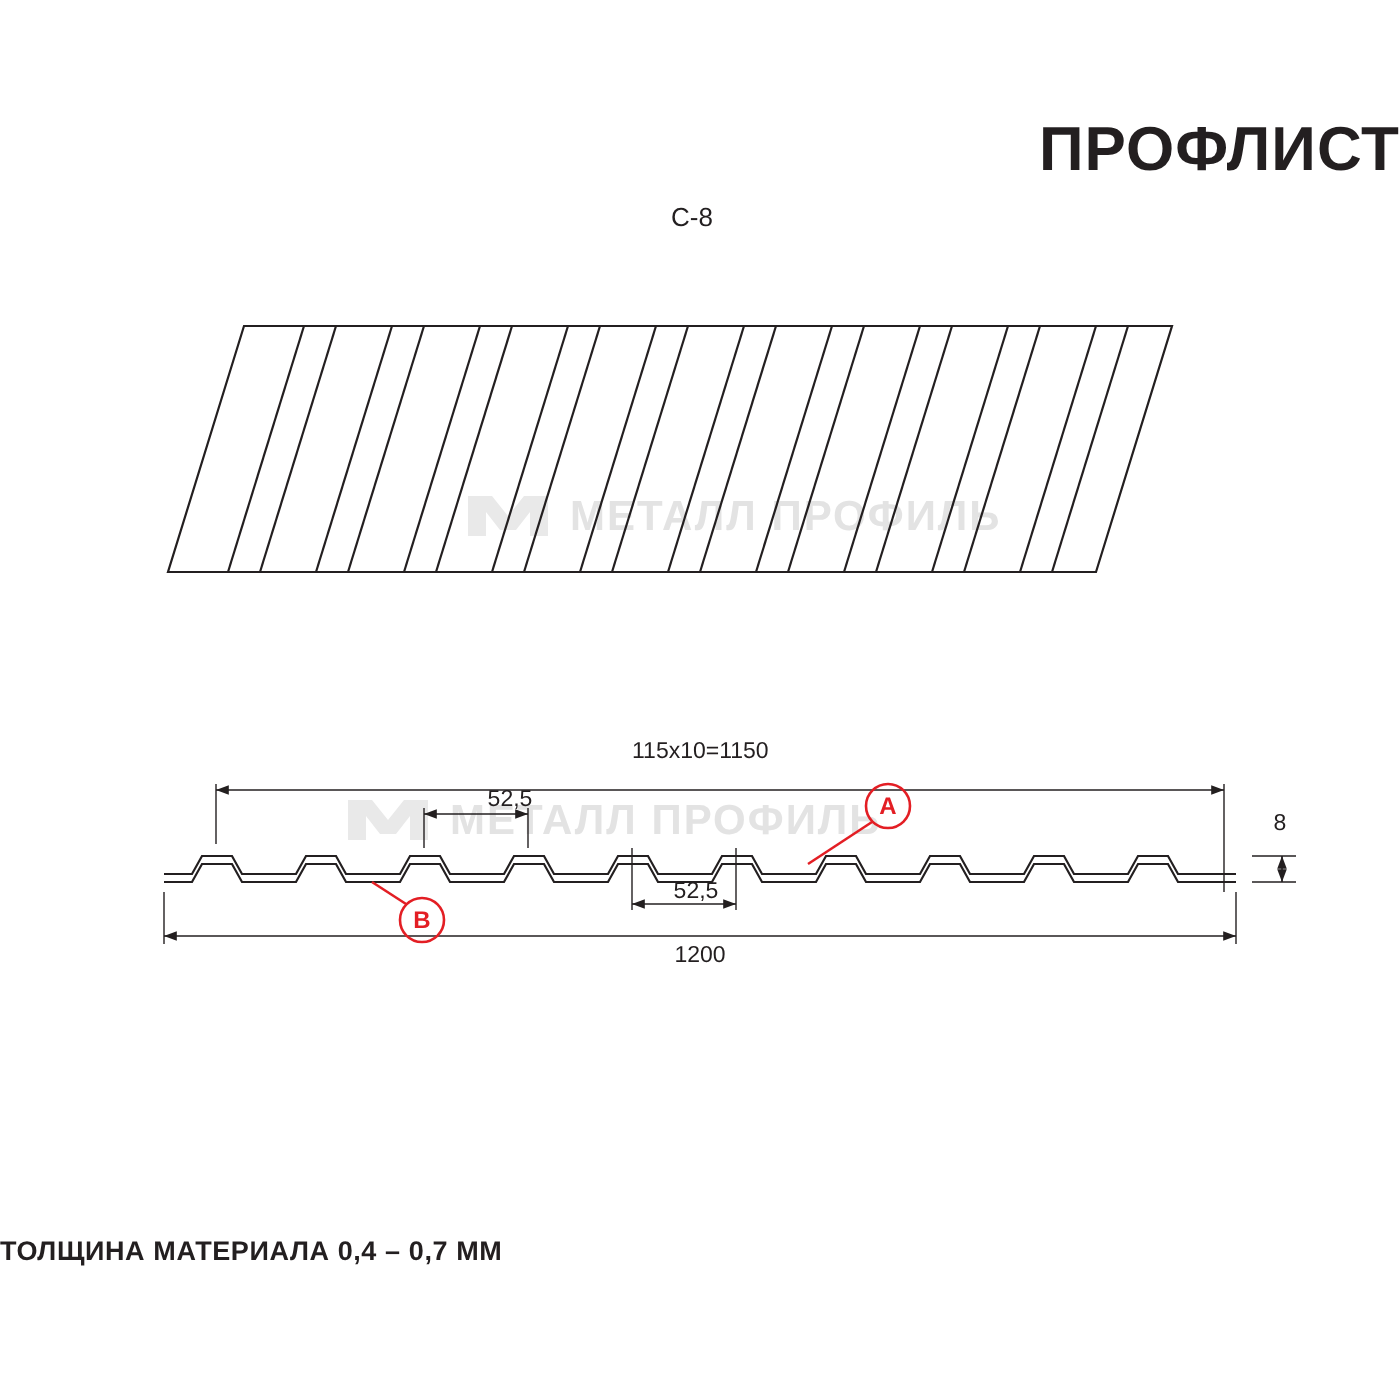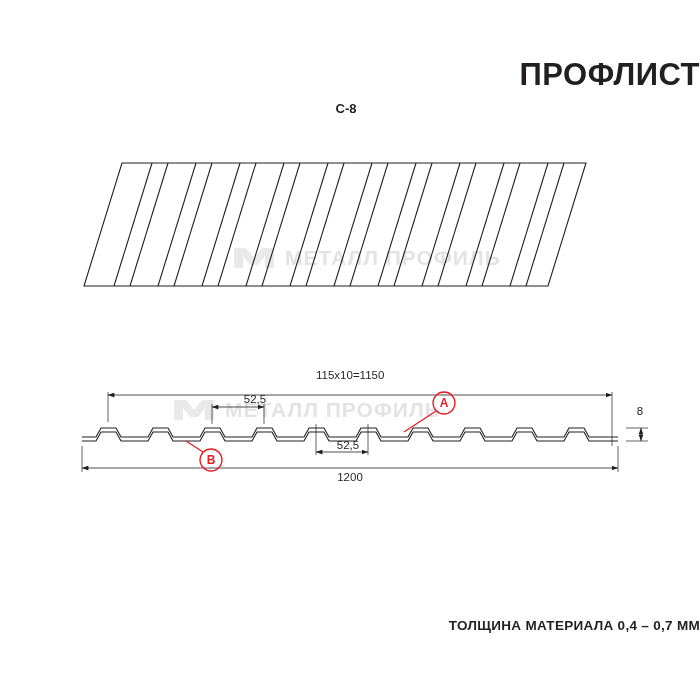--- a/index.html
+++ b/index.html
@@ -31,29 +31,29 @@
     letter-spacing: 0.5px;
     color: #231f20;
   }
   .subtitle {
     position: absolute;
     top: 101px;
     left: 0;
     width: 692px;
     text-align: center;
     font-size: 13px;
-    font-weight: bold;
+    font-weight: normal;
     color: #231f20;
   }
   .footer-note {
     position: absolute;
     top: 618px;
     left: 0;
     width: 700px;
-    text-align: right;
+    text-align: left;
     font-size: 13.5px;
     font-weight: bold;
     letter-spacing: 0.3px;
     color: #231f20;
   }
   .svg-layer {
     position: absolute;
     top: 0;
     left: 0;
   }

